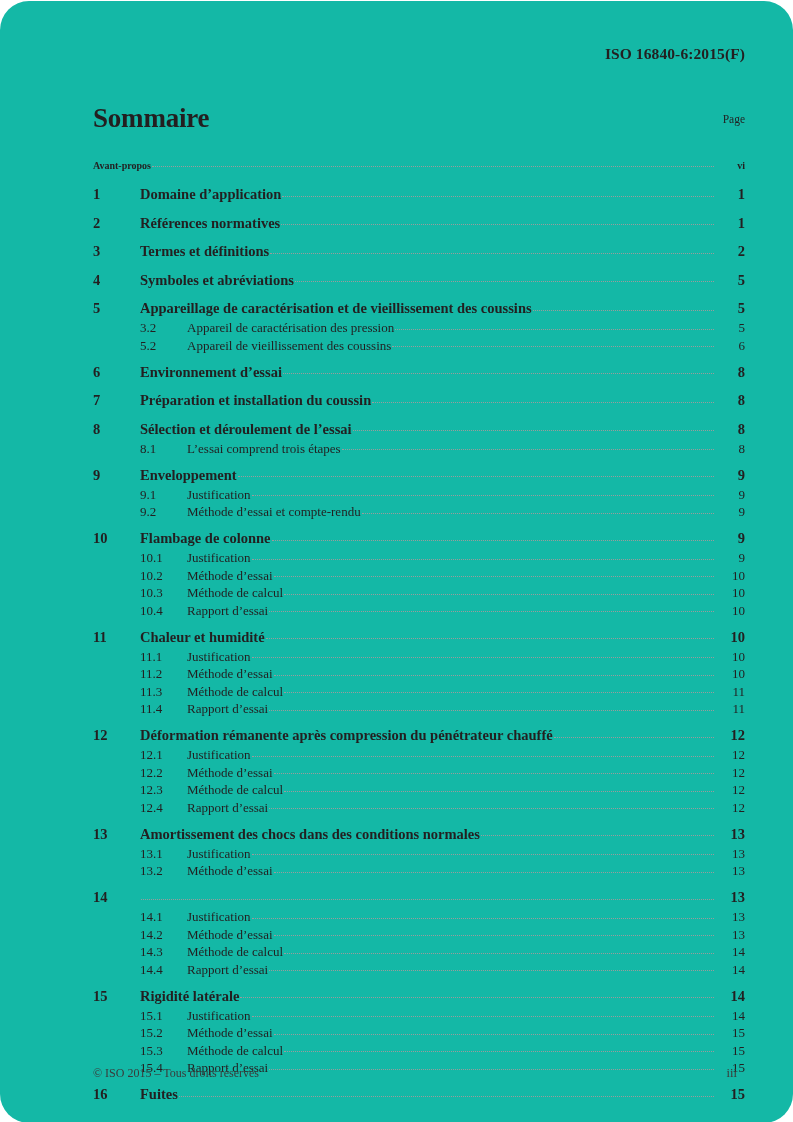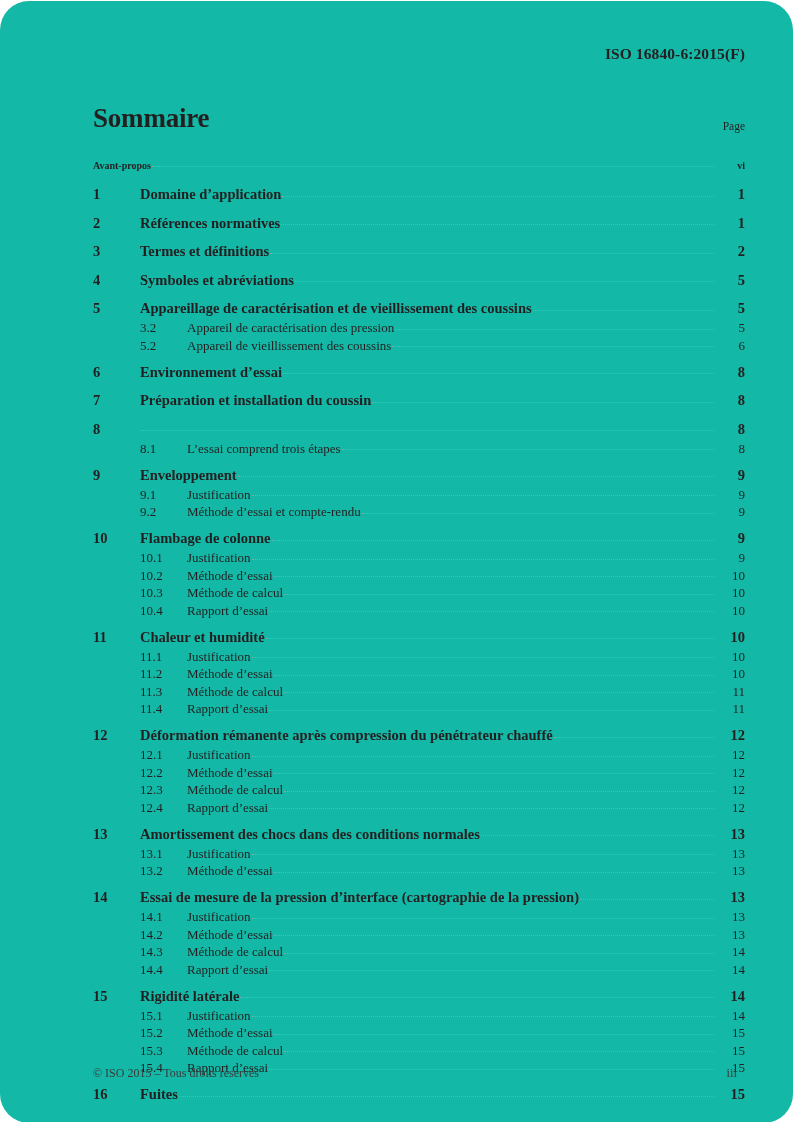--- a/index.html
+++ b/index.html
@@ -33,21 +33,21 @@
     white-space: nowrap;
   }
 
   
   .title-row {
     position: absolute;
     top: 104px;
     left: 93px;
     right: 48px;
     display: flex;
-    align-items: flex-end;
+    align-items: center;
     justify-content: space-between;
   }
   .toc-title {
     font-family: "Liberation Serif", "DejaVu Serif", serif;
     font-weight: bold;
     font-size: 27px;
     line-height: 1;
     letter-spacing: -0.2px;
     color: #231f20;
   }
@@ -230,20 +230,21 @@
         <span class="pg">8</span>
       </div>
       <div class="toc-entry lvl-1 gap-1">
         <span class="num">7</span>
         <span class="label">Préparation et installation du coussin</span>
         <span class="leader"></span>
         <span class="pg">8</span>
       </div>
       <div class="toc-entry lvl-1 gap-1">
         <span class="num">8</span>
+        <span class="label">Sélection et déroulement de l’essai</span>
         <span class="leader"></span>
         <span class="pg">8</span>
       </div>
       <div class="toc-entry lvl-2 gap-0">
         <span class="num">8.1</span>
         <span class="label">L’essai comprend trois étapes</span>
         <span class="leader"></span>
         <span class="pg">8</span>
       </div>
       <div class="toc-entry lvl-1 gap-1">
@@ -367,21 +368,20 @@
         <span class="pg">13</span>
       </div>
       <div class="toc-entry lvl-2 gap-0">
         <span class="num">13.2</span>
         <span class="label">Méthode d’essai</span>
         <span class="leader"></span>
         <span class="pg">13</span>
       </div>
       <div class="toc-entry lvl-1 gap-1">
         <span class="num">14</span>
-        <span class="label">Essai de mesure de la pression d’interface (cartographie de la pression)</span>
         <span class="leader"></span>
         <span class="pg">13</span>
       </div>
       <div class="toc-entry lvl-2 gap-0">
         <span class="num">14.1</span>
         <span class="label">Justification</span>
         <span class="leader"></span>
         <span class="pg">13</span>
       </div>
       <div class="toc-entry lvl-2 gap-0">

